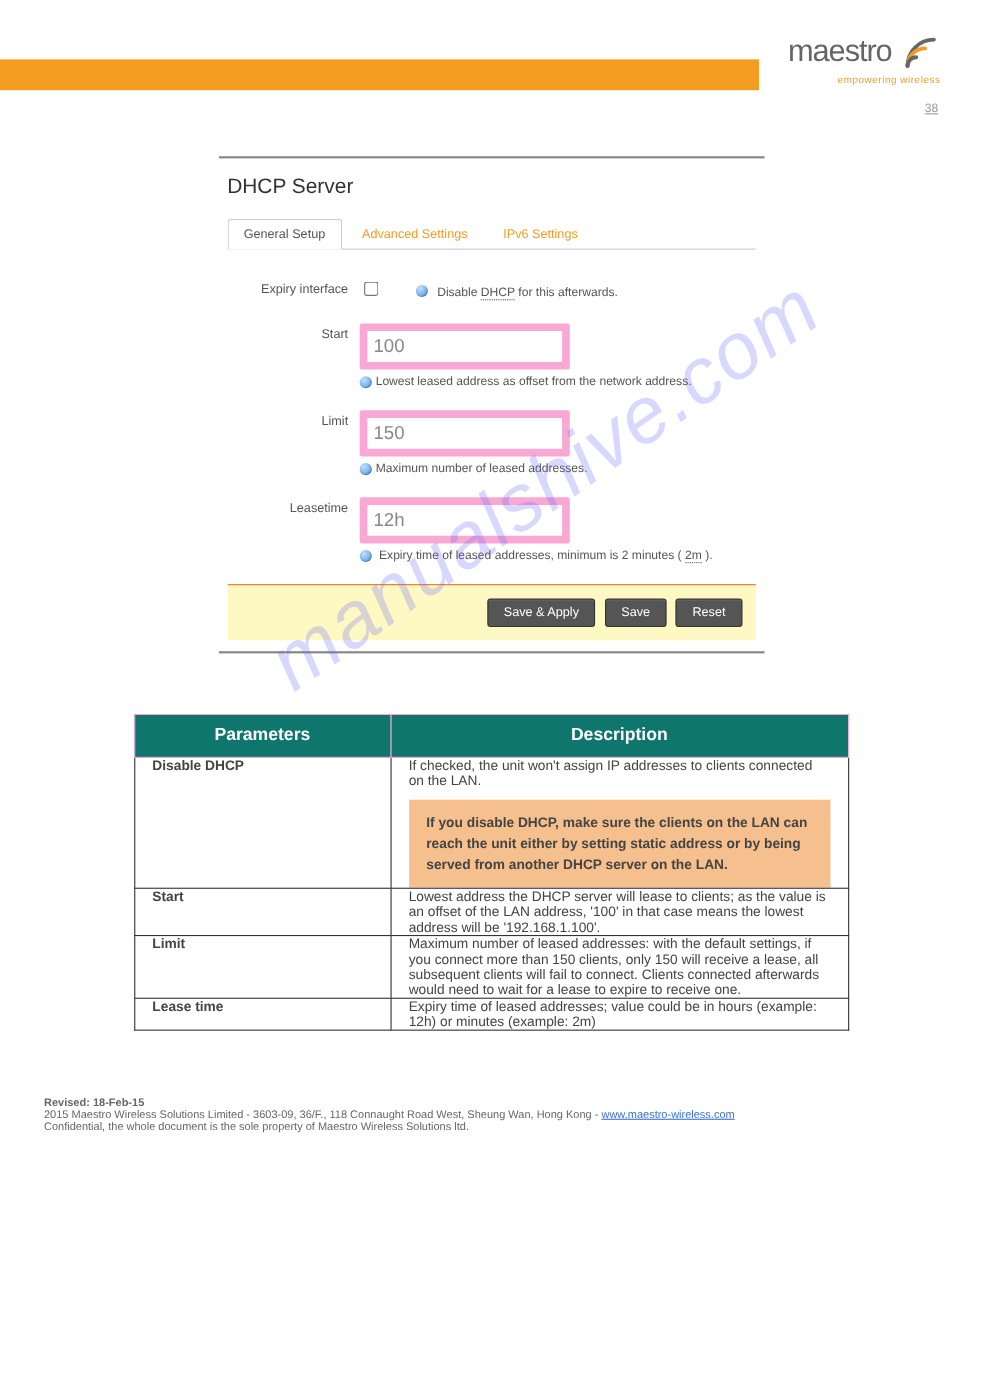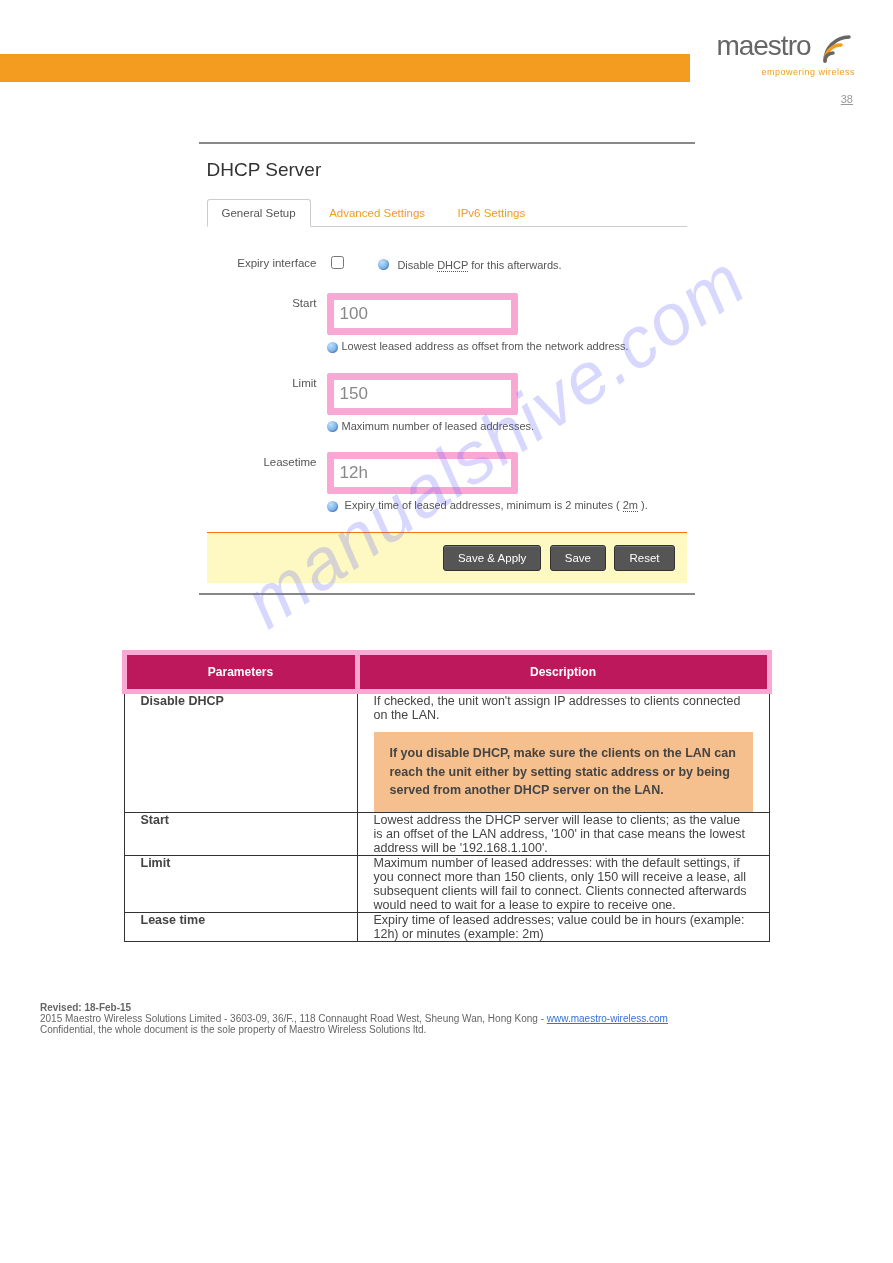--- a/index.html
+++ b/index.html
@@ -21,21 +21,21 @@
 .form-field input[type=text] { border: 7px solid #f9a8d4; padding: 4px 6px; font-size: 17px; color: #888; width: 165px; border-radius: 2px; }
 .form-field input[type=checkbox] { margin-right: 30px; }
 .help-text { font-size: 11px; color: #555; margin-top: 5px; }
 .help-icon { display: inline-block; width: 11px; height: 11px; border-radius: 50%; background: radial-gradient(circle at 35% 30%, #bde0ff, #4a90d9); vertical-align: middle; margin-right: 4px; box-shadow: inset -1px -1px 1px rgba(0,0,0,0.2);}
 .dotted { border-bottom: 1px dotted #555; }
 
 .button-bar { background: #fef9c3; padding: 12px 0; text-align: right; border-top: 1px solid #f97316; padding-right: 12px;}
 .btn { display: inline-block; background: #555; color: #fff; font-size: 11.5px; padding: 6px 14px; border-radius: 3px; margin-left: 4px; border:1px solid #333; cursor:pointer; box-shadow: inset 0 1px 0 rgba(255,255,255,0.15);}
 
 .params-table { width: 650px; margin: 55px auto 0 auto; border-collapse: collapse; }
-.params-table th { background: #be185d; color: #fff; font-size: 12px; font-weight: bold; padding: 10px 14px; border: 5px solid #f9a8d4; }
+.params-table th { background: #0f766e; color: #fff; font-size: 16px; font-weight: bold; padding: 10px 14px; border: 1px solid #f9a8d4; }
 .params-table td { border: 1px solid #333; padding: 0 16px; font-size: 12.5px; color: #444; vertical-align: top; }
 .params-table td.pname { width: 200px; font-weight: bold; }
 .warning-box { background: #f5c08e; padding: 12px 16px; margin-top: 10px; font-weight: bold; font-size: 12.5px; line-height: 1.5; }
 
 .footer { width: 100%; margin-top: 60px; font-size: 10px; color: #666; padding: 0 40px 30px 40px; box-sizing: border-box; }
 .footer-line { display: flex; justify-content: space-between; align-items: flex-end; font-weight: bold;}
 .footer a { color: #3a6fd8; }
 .page-no { position: absolute; right: 40px; top: 93px; font-size: 11px; color: #999; text-decoration: underline;}
 
 .watermark { position: absolute; top: 400px; left: 200px; font-size: 72px; color: rgba(100,100,255,0.25); transform: rotate(-35deg); transform-origin: center; font-family: Arial; font-style: italic; letter-spacing: 2px; pointer-events: none; z-index: 5;}

